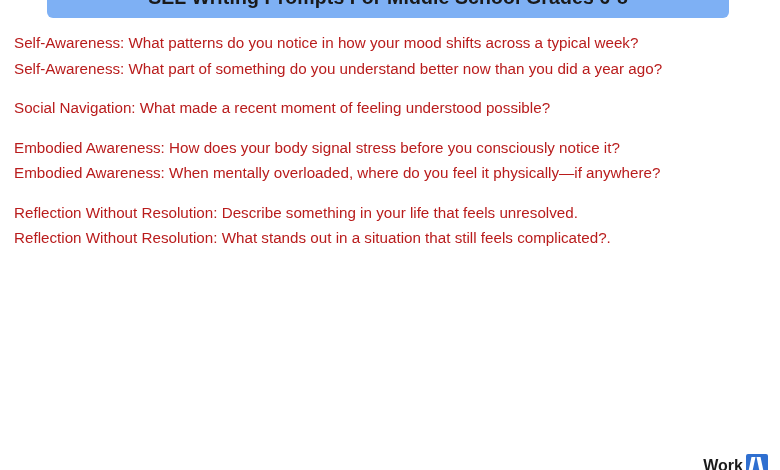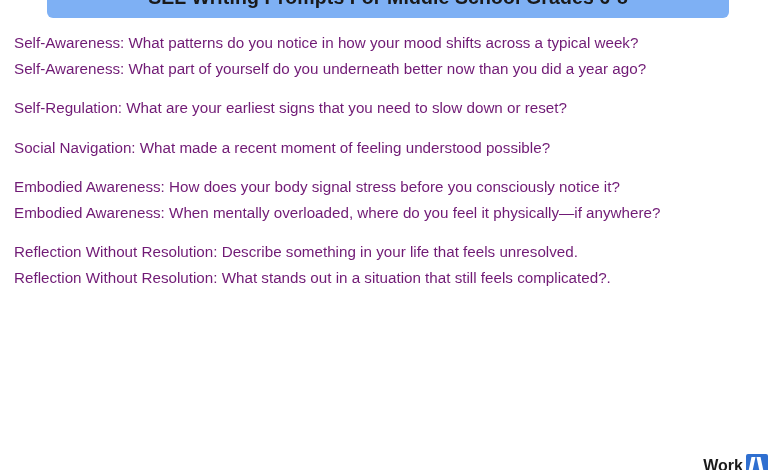--- a/index.html
+++ b/index.html
@@ -52,21 +52,21 @@
   }
   .group {
     margin-bottom: 14px;
   }
   .group:last-child {
     margin-bottom: 0;
   }
   .prompt-line {
     font-size: 15.2px;
     line-height: 25.5px;
-    color: #701a75;
+    color: #b91c1c;
     white-space: nowrap;
   }
   
   .watermark {
     position: absolute;
     right: 12px;
     bottom: -4px;
     display: flex;
     align-items: flex-end;
     gap: 3px;
@@ -112,25 +112,24 @@
 <div class="page">
 
   <div class="title-banner">
     <div class="title-text">SEL Writing Prompts For Middle School Grades 6-8</div>
   </div>
 
   <div class="prompt-list">
 
     <div class="group">
       <div class="prompt-line">Self-Awareness: What patterns do you notice in how your mood shifts across a typical week?</div>
-      <div class="prompt-line">Self-Awareness: What part of yourself do you underneath better now than you did a year ago?</div>
+      <div class="prompt-line">Self-Awareness: What part of something do you understand better now than you did a year ago?</div>
     </div>
 
     <div class="group">
-      <div class="prompt-line">Self-Regulation: What are your earliest signs that you need to slow down or reset?</div>
     </div>
 
     <div class="group">
       <div class="prompt-line">Social Navigation: What made a recent moment of feeling understood possible?</div>
     </div>
 
     <div class="group">
       <div class="prompt-line">Embodied Awareness: How does your body signal stress before you consciously notice it?</div>
       <div class="prompt-line">Embodied Awareness: When mentally overloaded, where do you feel it physically—if anywhere?</div>
     </div>

